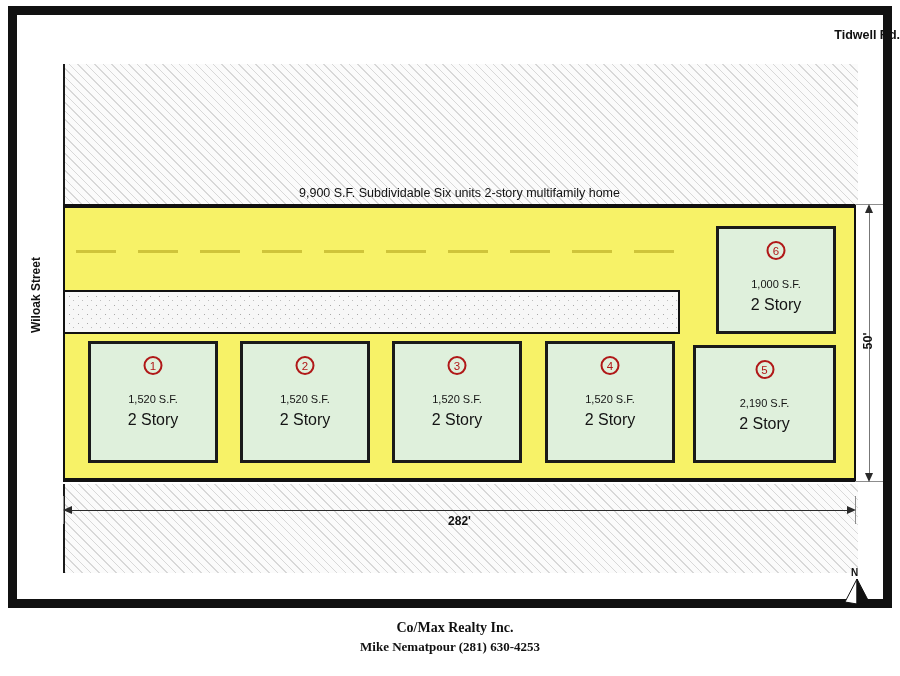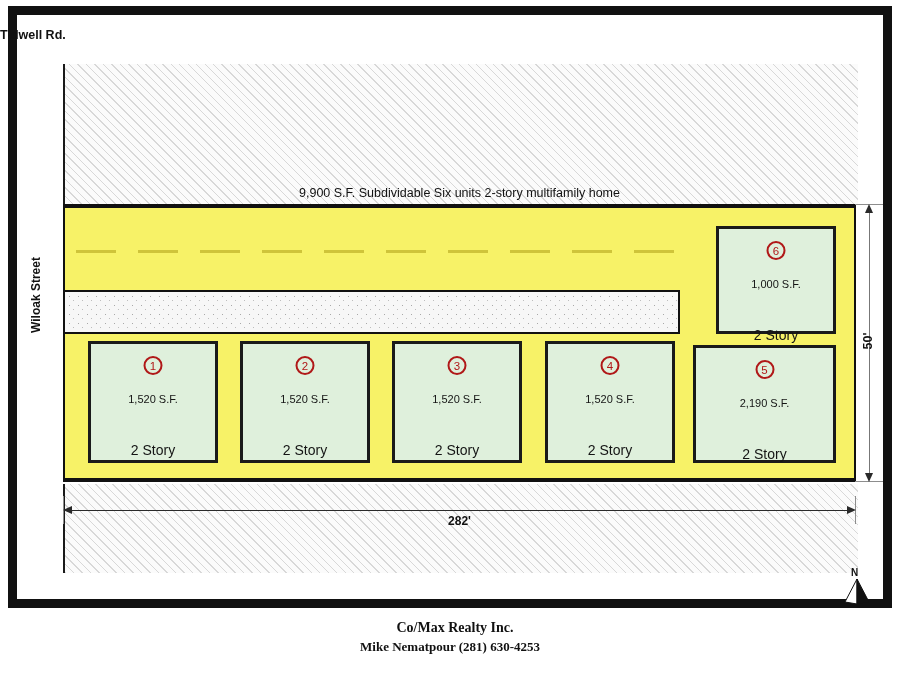--- a/index.html
+++ b/index.html
@@ -137,33 +137,32 @@
     top: 48px;
     font-size: 11px;
     color: #141414;
     line-height: 1.45;
   }
   .unit-story {
     position: absolute;
     left: 0;
     right: 0;
     top: 64px;
-    font-size: 14px;
+    font-size: 16px;
     color: #141414;
     line-height: 1.45;
-    margin-top: 32px;
   }
 
   
   #tidwell-label {
     position: absolute;
     left: 0;
     top: 28px;
     width: 900px;
-    text-align: left;
+    text-align: right;
     font-size: 12.5px;
     font-weight: bold;
     color: #111111;
   }
   #parcel-note {
     position: absolute;
     left: 63px;
     top: 186px;
     width: 793px;
     text-align: center;

